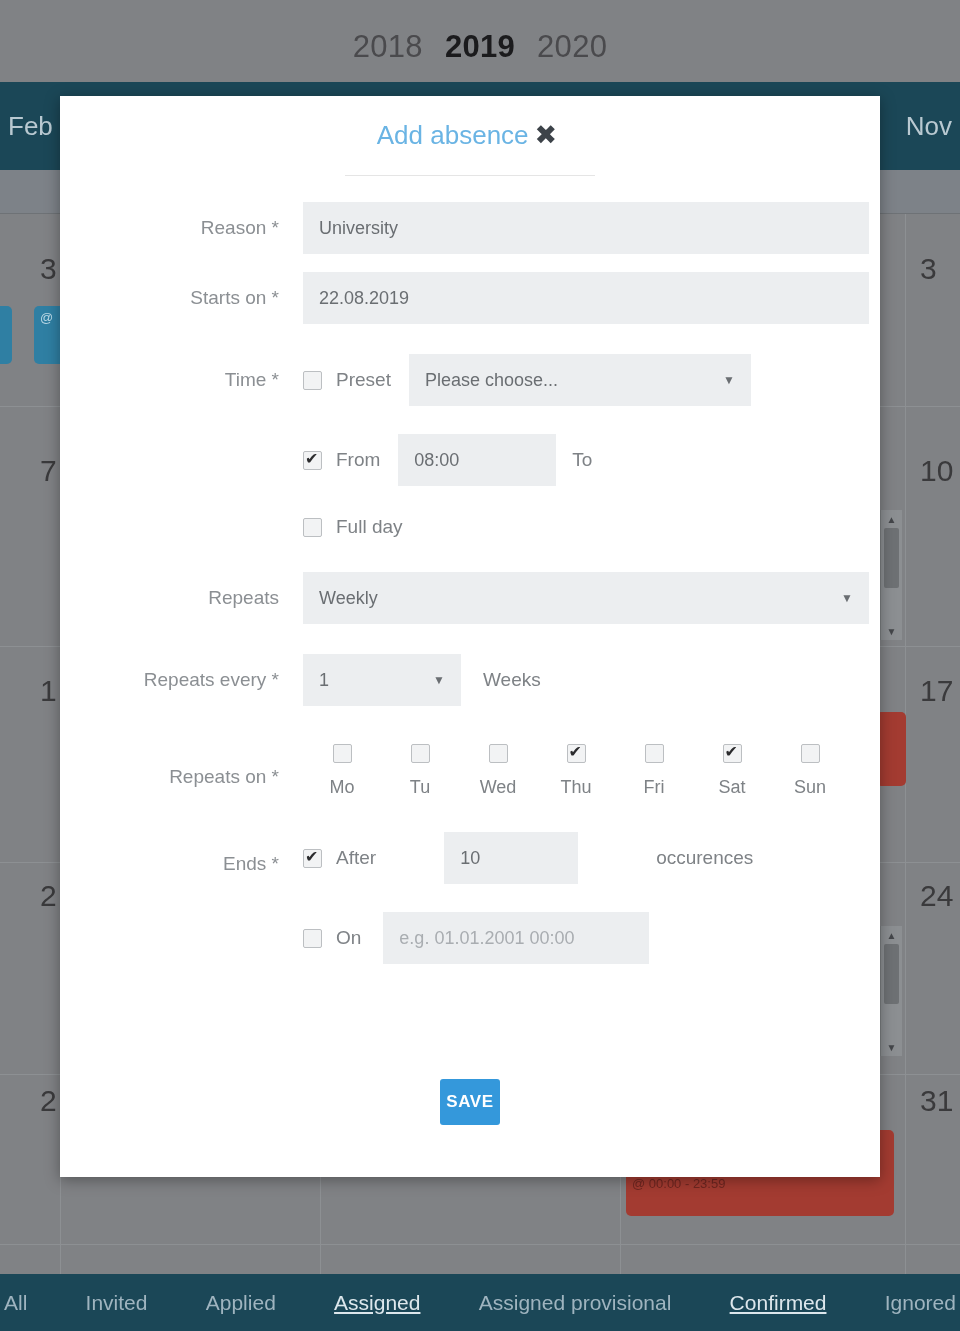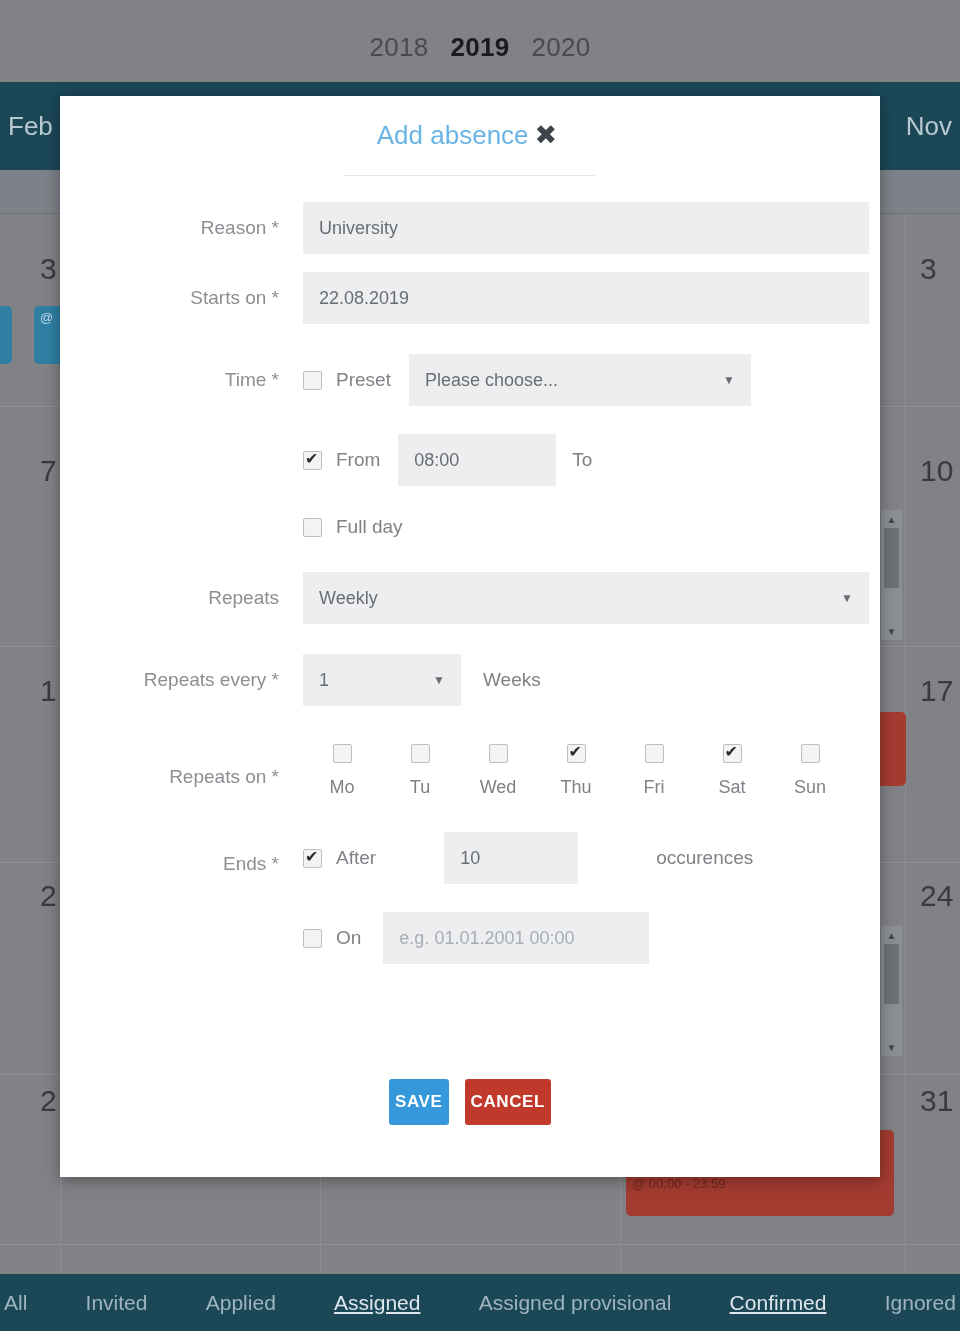--- a/index.html
+++ b/index.html
@@ -20,21 +20,21 @@
   .bg-layer { position: absolute; inset: 0; }
 
   
   .year-bar {
     position: absolute; left: 0; top: 0; width: 960px; height: 82px;
     background: #808285;
     display: flex; align-items: center; justify-content: center;
     gap: 22px;
   }
   .year-item {
-    font-size: 26px; color: #4a4a4d; letter-spacing: .3px; margin-top: 12px;
+    font-size: 31px; color: #4a4a4d; letter-spacing: .3px; margin-top: 12px;
   }
   .year-item.active { color: #1b1b1d; font-weight: bold; }
 
   
   .month-bar {
     position: absolute; left: 0; top: 82px; width: 960px; height: 88px;
     background: #1b4757;
     display: flex; align-items: center; justify-content: space-between;
     padding: 0 8px;
   }
@@ -394,16 +394,15 @@
           <span class="cbx"></span>
           <span class="inline-lbl" style="margin:0 22px 0 14px">On</span>
           <div class="field dateon">e.g. 01.01.2001 00:00</div>
         </div>
       </div>
 
     </div>
 
     <div class="modal-footer">
       <button class="btn save">SAVE</button>
-      <button class="btn cancel">CANCEL</button>
     </div>
   </div>
 </div>
 
 </body></html>

